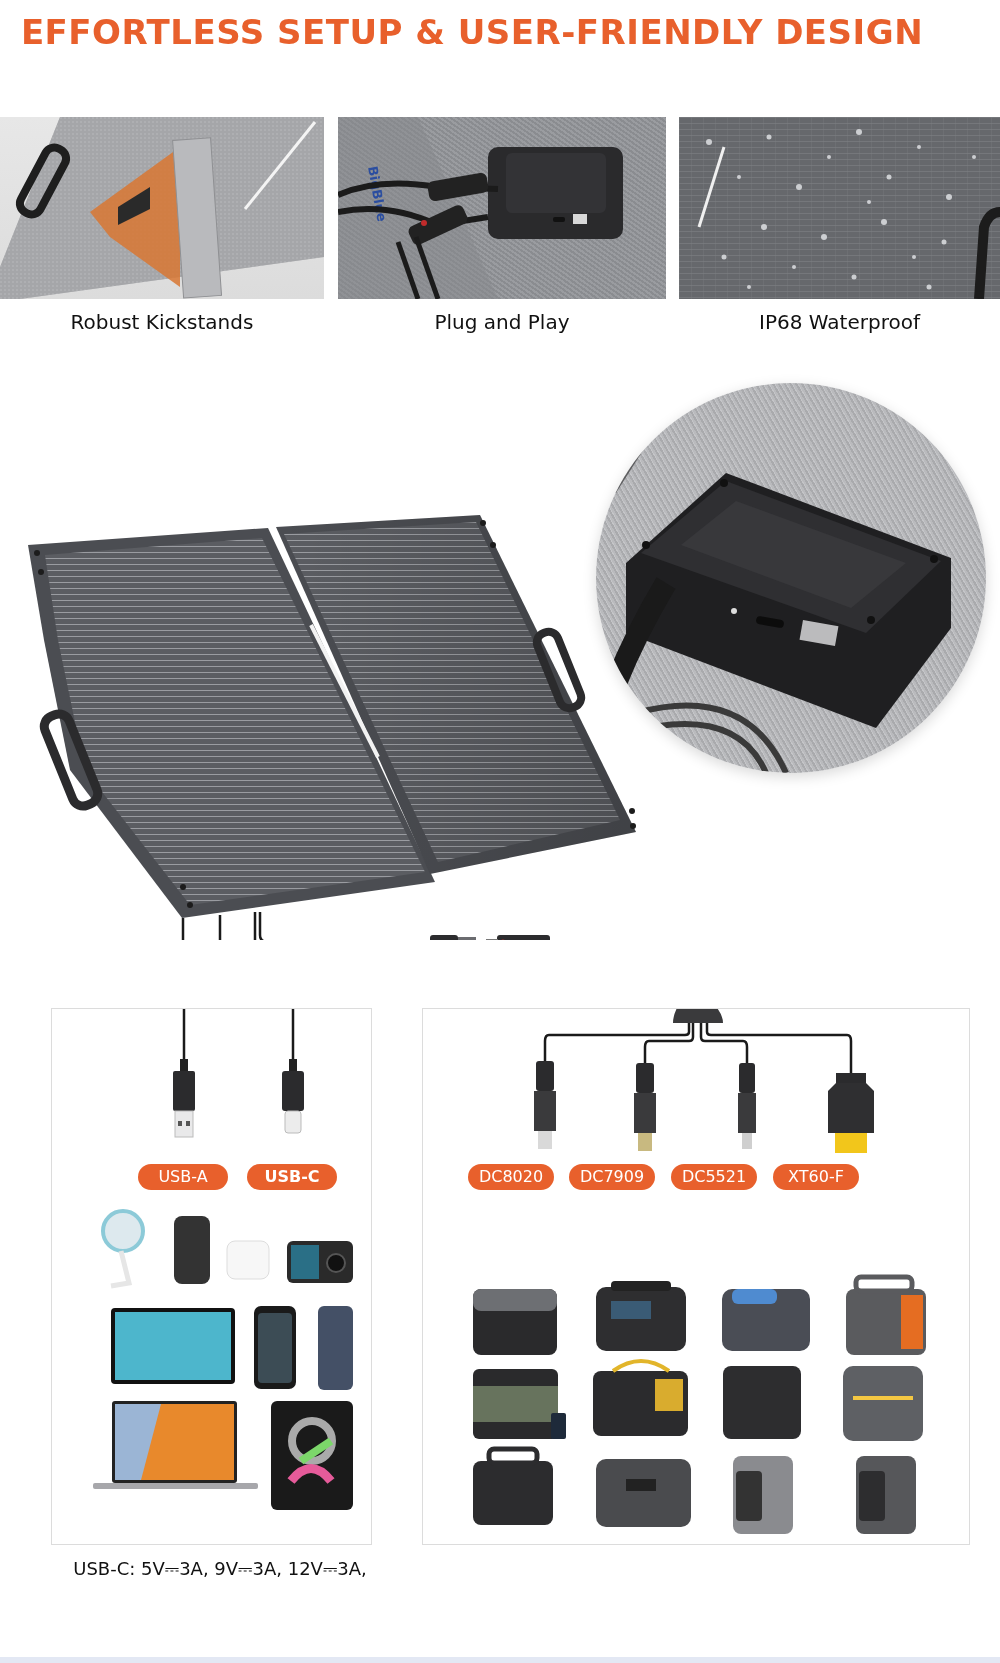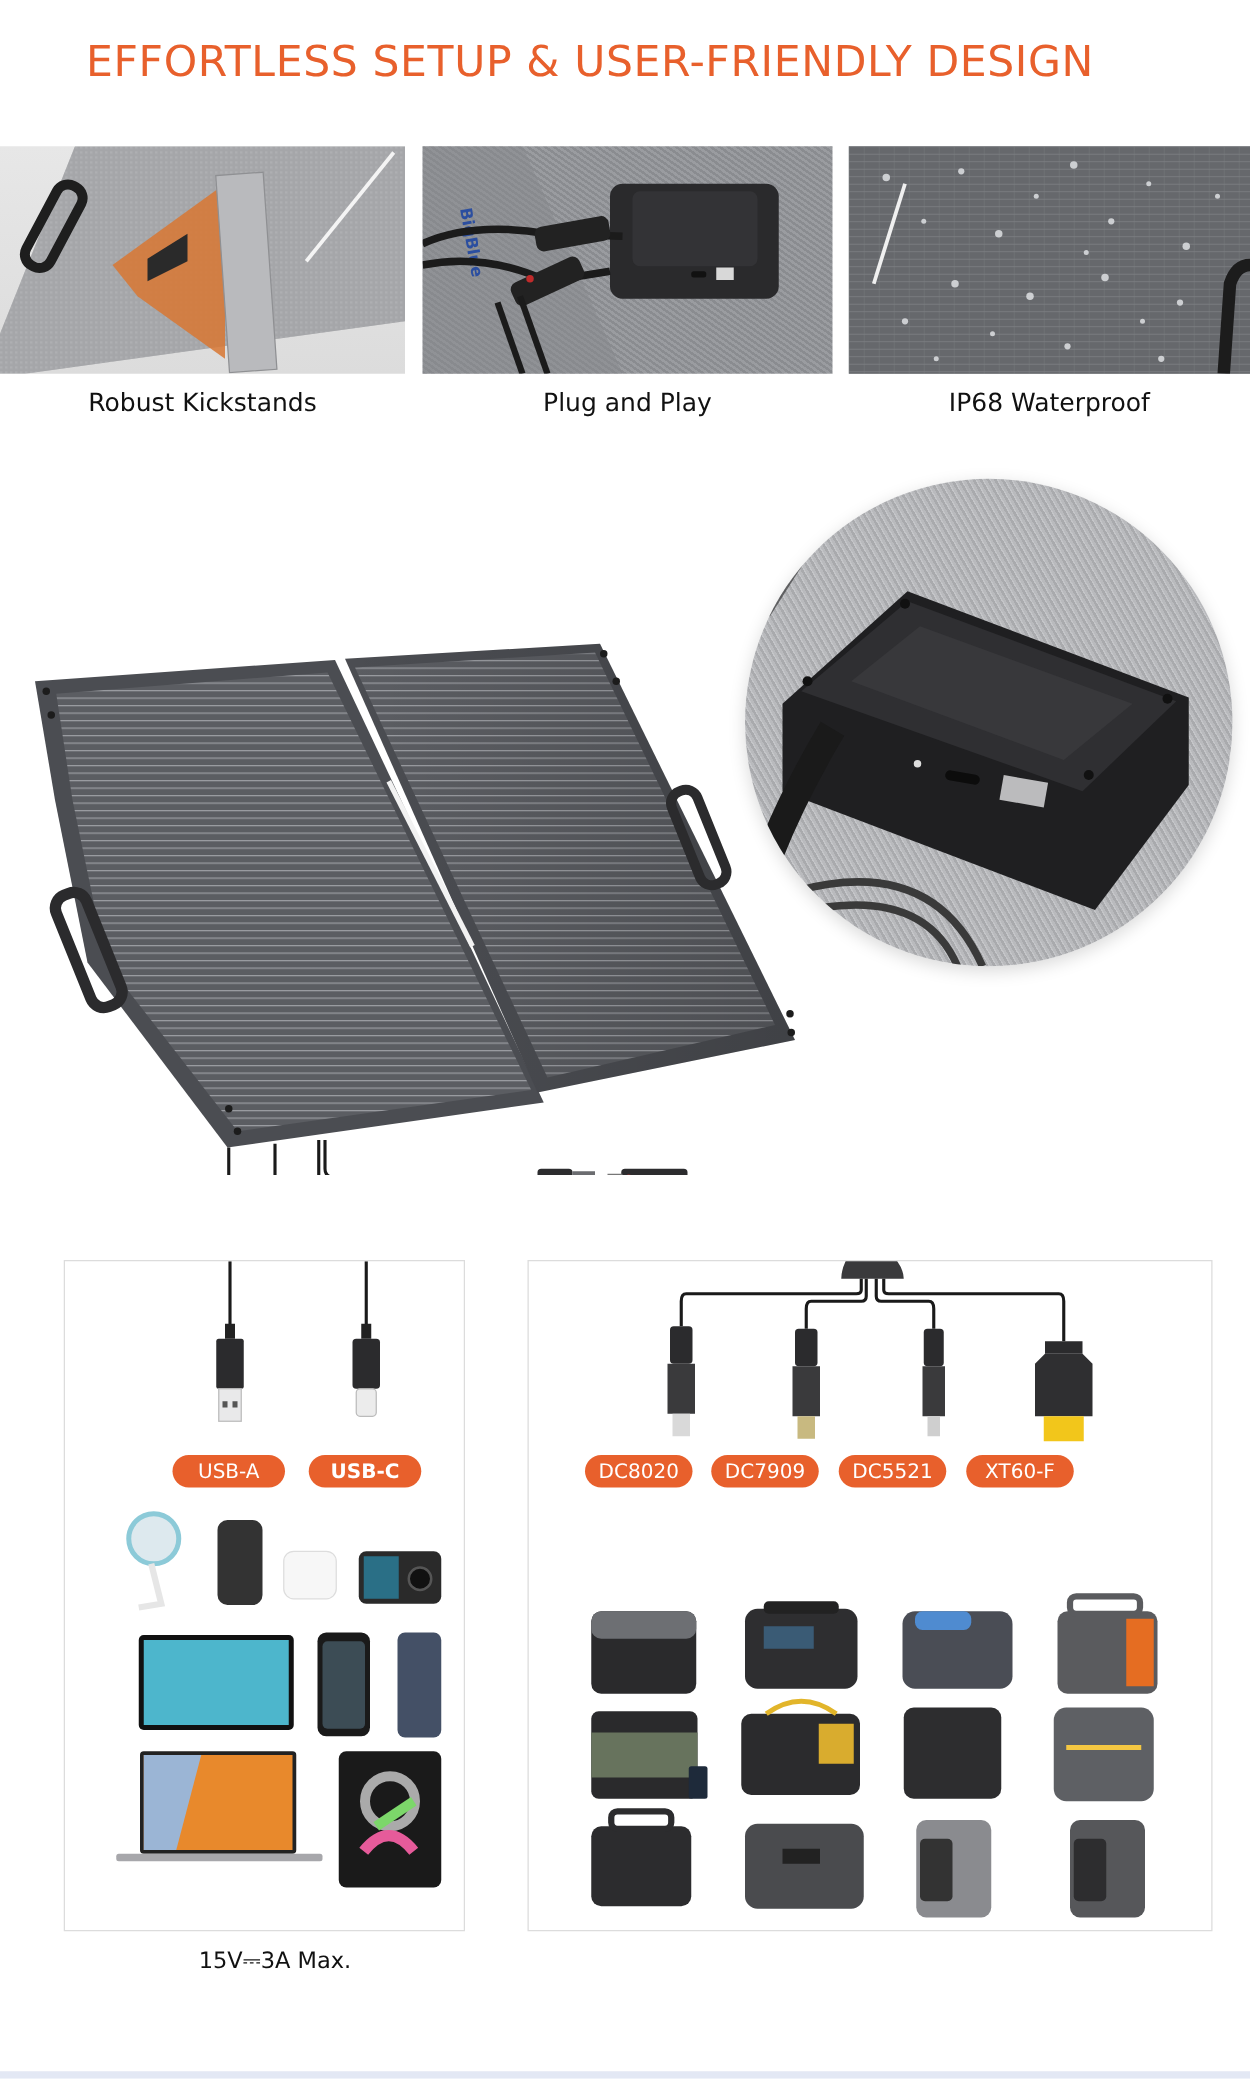--- a/index.html
+++ b/index.html
@@ -1,21 +1,21 @@
 <!DOCTYPE html>
 <html style="--accent: #e8602c;"><head>
 <meta charset="utf-8">
 <style>
   * { box-sizing: border-box; margin: 0; padding: 0; }
   html, body { width: 1000px; height: 1663px; background: #ffffff; overflow: hidden; }
   body { position: relative; font-family: "Liberation Sans", sans-serif; color: #1a1a1a; }
 
   .title {
-    position: absolute; left: 0; top: 30px; width: 944px; text-align: center;
-    font-family: "DejaVu Sans", sans-serif; font-weight: normal; font-size: 34px;
+    position: absolute; left: 0; top: 12px; width: 944px; text-align: center;
+    font-family: "DejaVu Sans", sans-serif; font-weight: bold; font-size: 34px;
     color: var(--accent); letter-spacing: 0.5px;
   }
 
   
   .feature { position: absolute; top: 117px; height: 182px; overflow: hidden; }
   .feature-caption {
     position: absolute; top: 310px; font-family: "DejaVu Sans", sans-serif;
     font-size: 20px; color: #111; text-align: center;
   }
   .tile-kick { left: 0; width: 324px; background: linear-gradient(180deg,#e7e7e7 0%,#dcdcdc 100%); }
@@ -338,18 +338,18 @@
         <rect x="858" y="1470" width="26" height="50" rx="4" fill="#2d2d2f"></rect>
     </g>
   </svg>
   <div class="badge" style="left:45px;top:155px;width:86px;">DC8020</div>
   <div class="badge" style="left:146px;top:155px;width:86px;">DC7909</div>
   <div class="badge" style="left:248px;top:155px;width:86px;">DC5521</div>
   <div class="badge" style="left:350px;top:155px;width:86px;">XT60-F</div>
 </div>
 
 <div class="spec" style="left:20px;top:1557px;width:400px;">
-  <div>15V⎓3A Max.</div>
+  <div>USB-C: 5V⎓3A,  9V⎓3A,  12V⎓3A,</div>
 </div>
 <div class="spec" style="left:440px;top:1570px;width:510px;">
 </div>
 
 <div class="bottom-strip"></div>
 
 </body></html>

